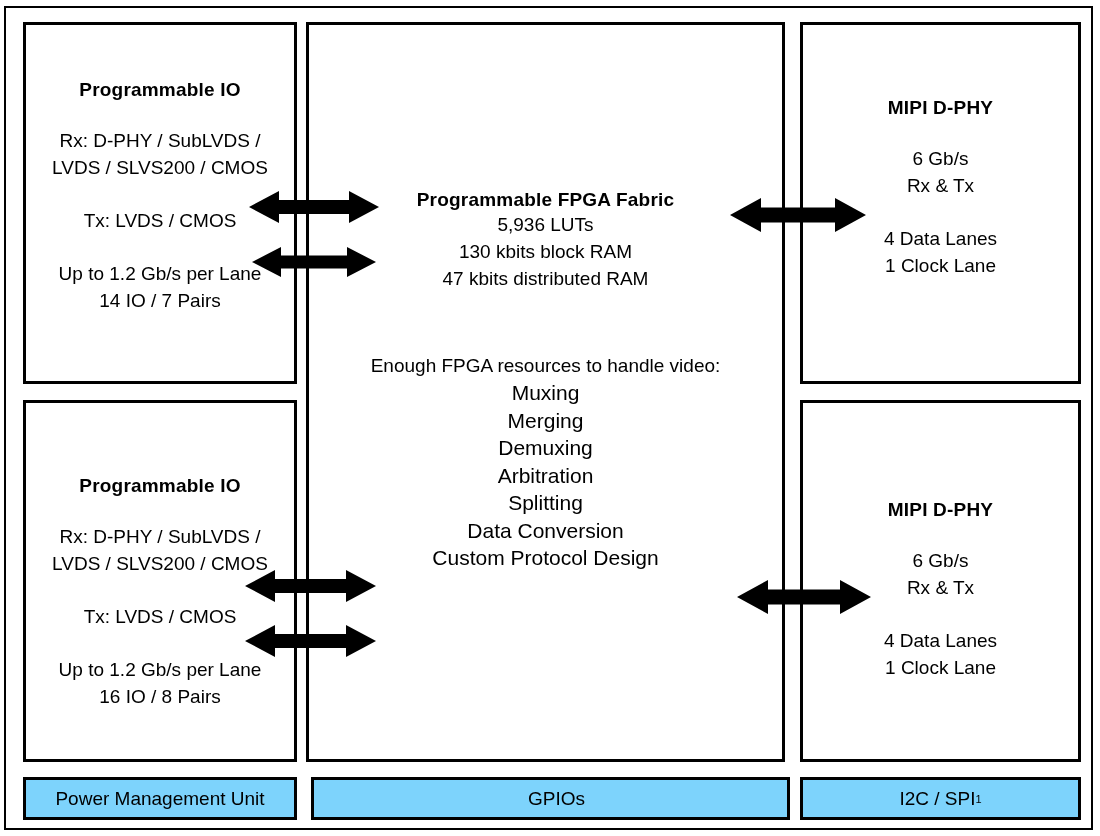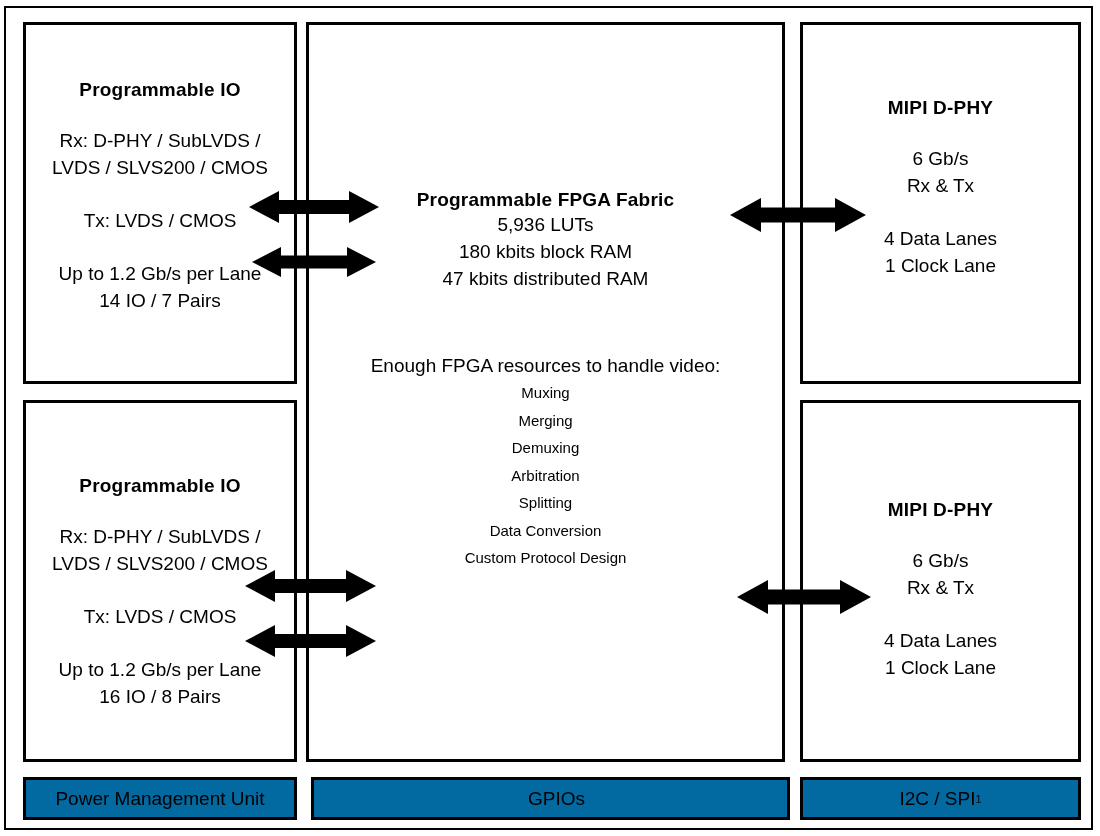--- a/index.html
+++ b/index.html
@@ -70,41 +70,41 @@
     height: 740px;
   }
 
   
   .footer-box {
     position: absolute;
     top: 777px;
     height: 43px;
     border: 3px solid #000000;
     box-sizing: border-box;
-    background: #0369a1;
+    background: #7dd3fc;
     display: flex;
     align-items: center;
     justify-content: center;
     font-size: 19px;
   }
   .footer-box sup {
     font-size: 11px;
     vertical-align: super;
     line-height: 0;
   }
 
   
   #block-fpga .fabric-head {
     margin-top: 164px;
   }
   #block-fpga .resources-head {
     margin-top: 60px;
   }
   .list-item {
-    font-size: 15px;
+    font-size: 21px;
     line-height: 27.5px;
   }
 
   
   .io-top-pad    { height: 54px; }
   .io-bottom-pad { height: 38px; }
 
   
   .phy-top-pad        { height: 72px; }
   .phy-bottom-pad-top { height: 96px; }
@@ -146,21 +146,21 @@
     <div class="gap-md"></div>
     <div class="block-line">Tx: LVDS / CMOS</div>
     <div class="gap-md"></div>
     <div class="block-line">Up to 1.2 Gb/s per Lane</div>
     <div class="block-line">16 IO / 8 Pairs</div>
   </div>
 
   <div class="block col-mid" id="block-fpga">
     <div class="block-title fabric-head">Programmable FPGA Fabric</div>
     <div class="block-line">5,936 LUTs</div>
-    <div class="block-line">180 kbits block RAM</div>
+    <div class="block-line">130 kbits block RAM</div>
     <div class="block-line">47 kbits distributed RAM</div>
 
     <div class="block-line resources-head">Enough FPGA resources to handle video:</div>
     <div class="list-item">Muxing</div>
     <div class="list-item">Merging</div>
     <div class="list-item">Demuxing</div>
     <div class="list-item">Arbitration</div>
     <div class="list-item">Splitting</div>
     <div class="list-item">Data Conversion</div>
     <div class="list-item">Custom Protocol Design</div>

